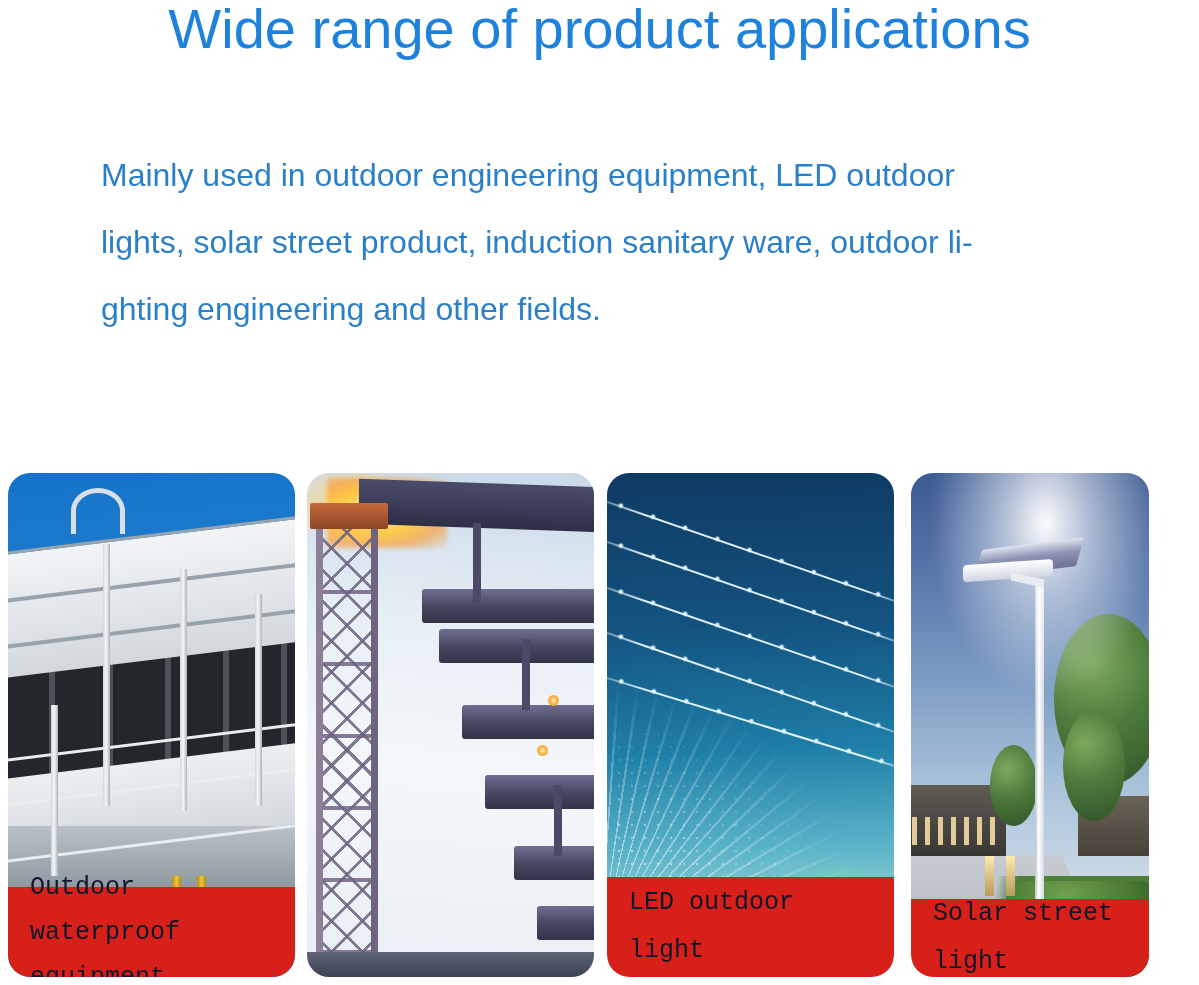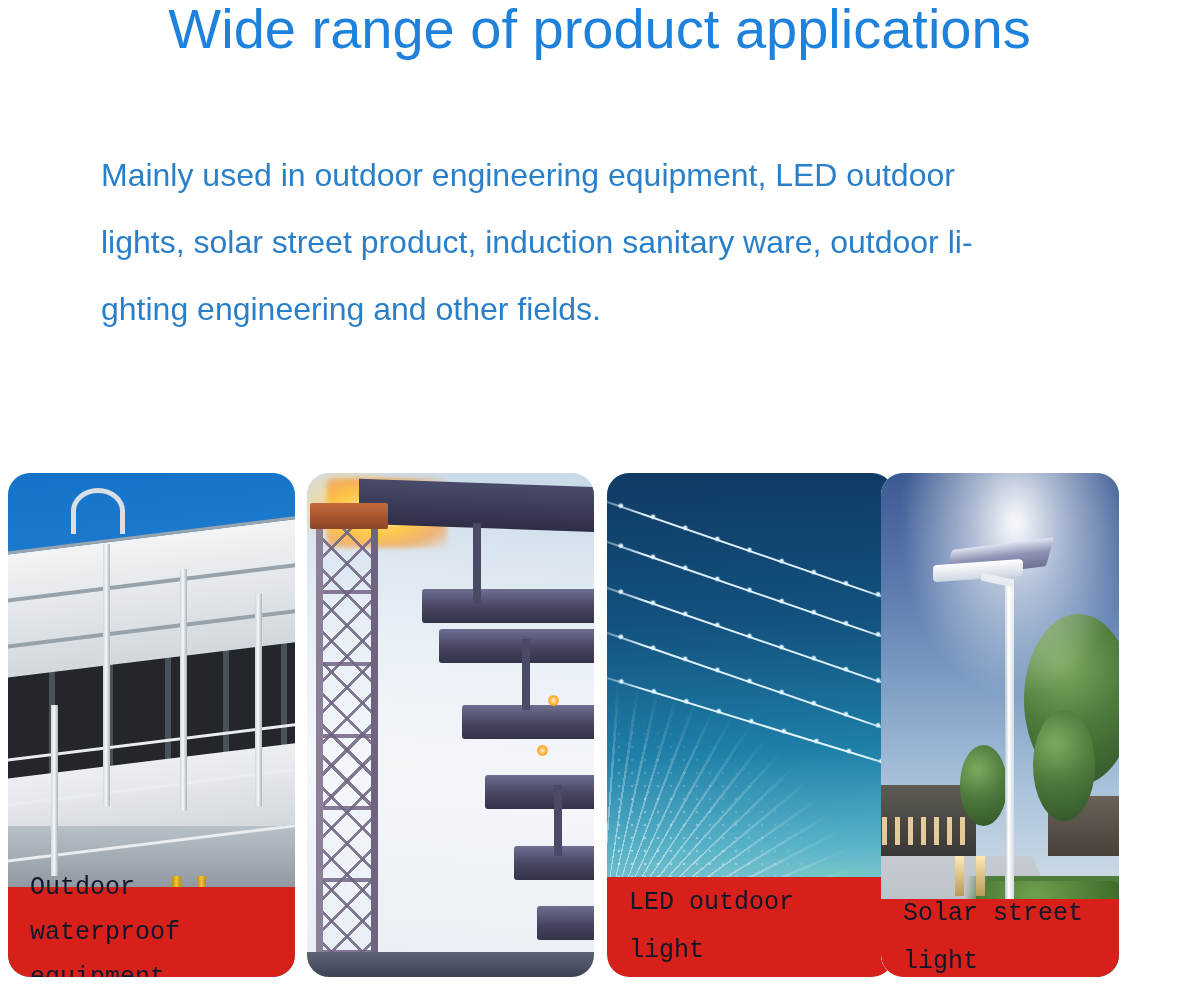--- a/index.html
+++ b/index.html
@@ -63,21 +63,21 @@
     top: 0;
     width: 287px;
     height: 504px;
     border-radius: 22px;
     overflow: hidden;
     background: #dfe7ef;
   }
   .card.c1 { left: 0px; }
   .card.c2 { left: 299px; }
   .card.c3 { left: 599px; }
-  .card.c4 { left: 873px; width: 238px; }
+  .card.c4 { left: 903px; width: 238px; }
 
   .photo {
     position: absolute;
     left: 0; top: 0;
     width: 100%;
     height: 100%;
   }
 
   
   .sky1 {

